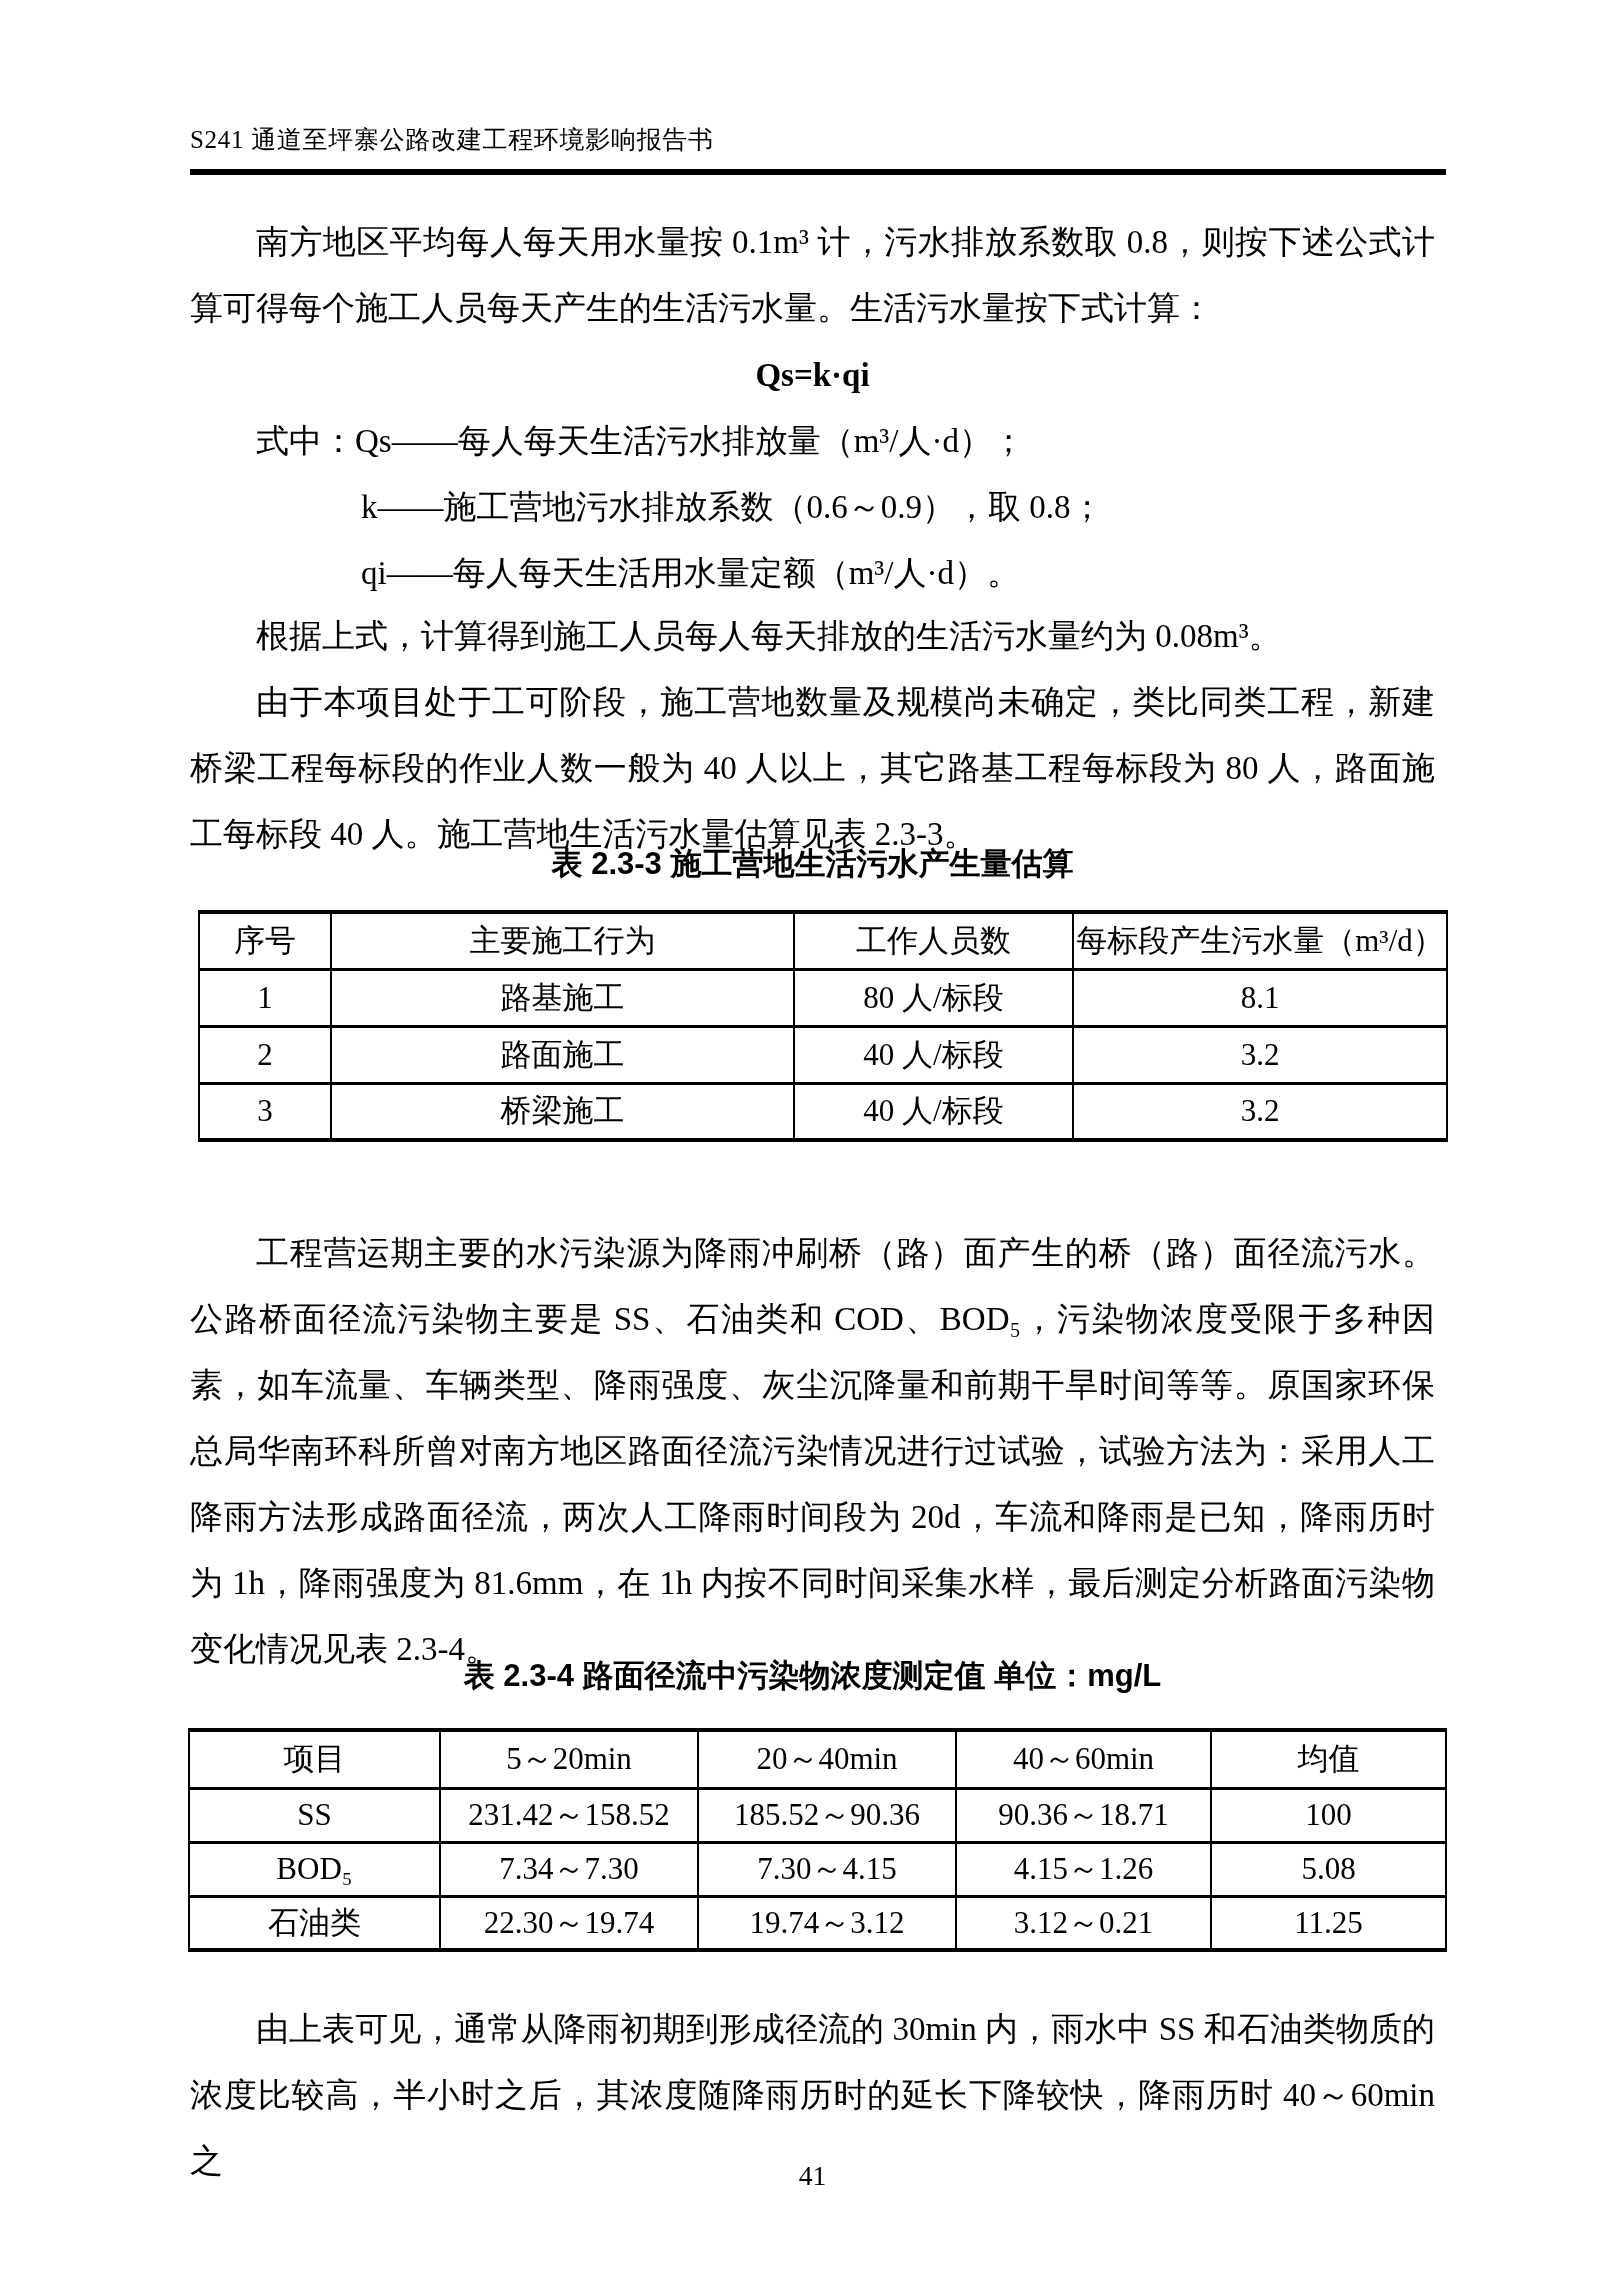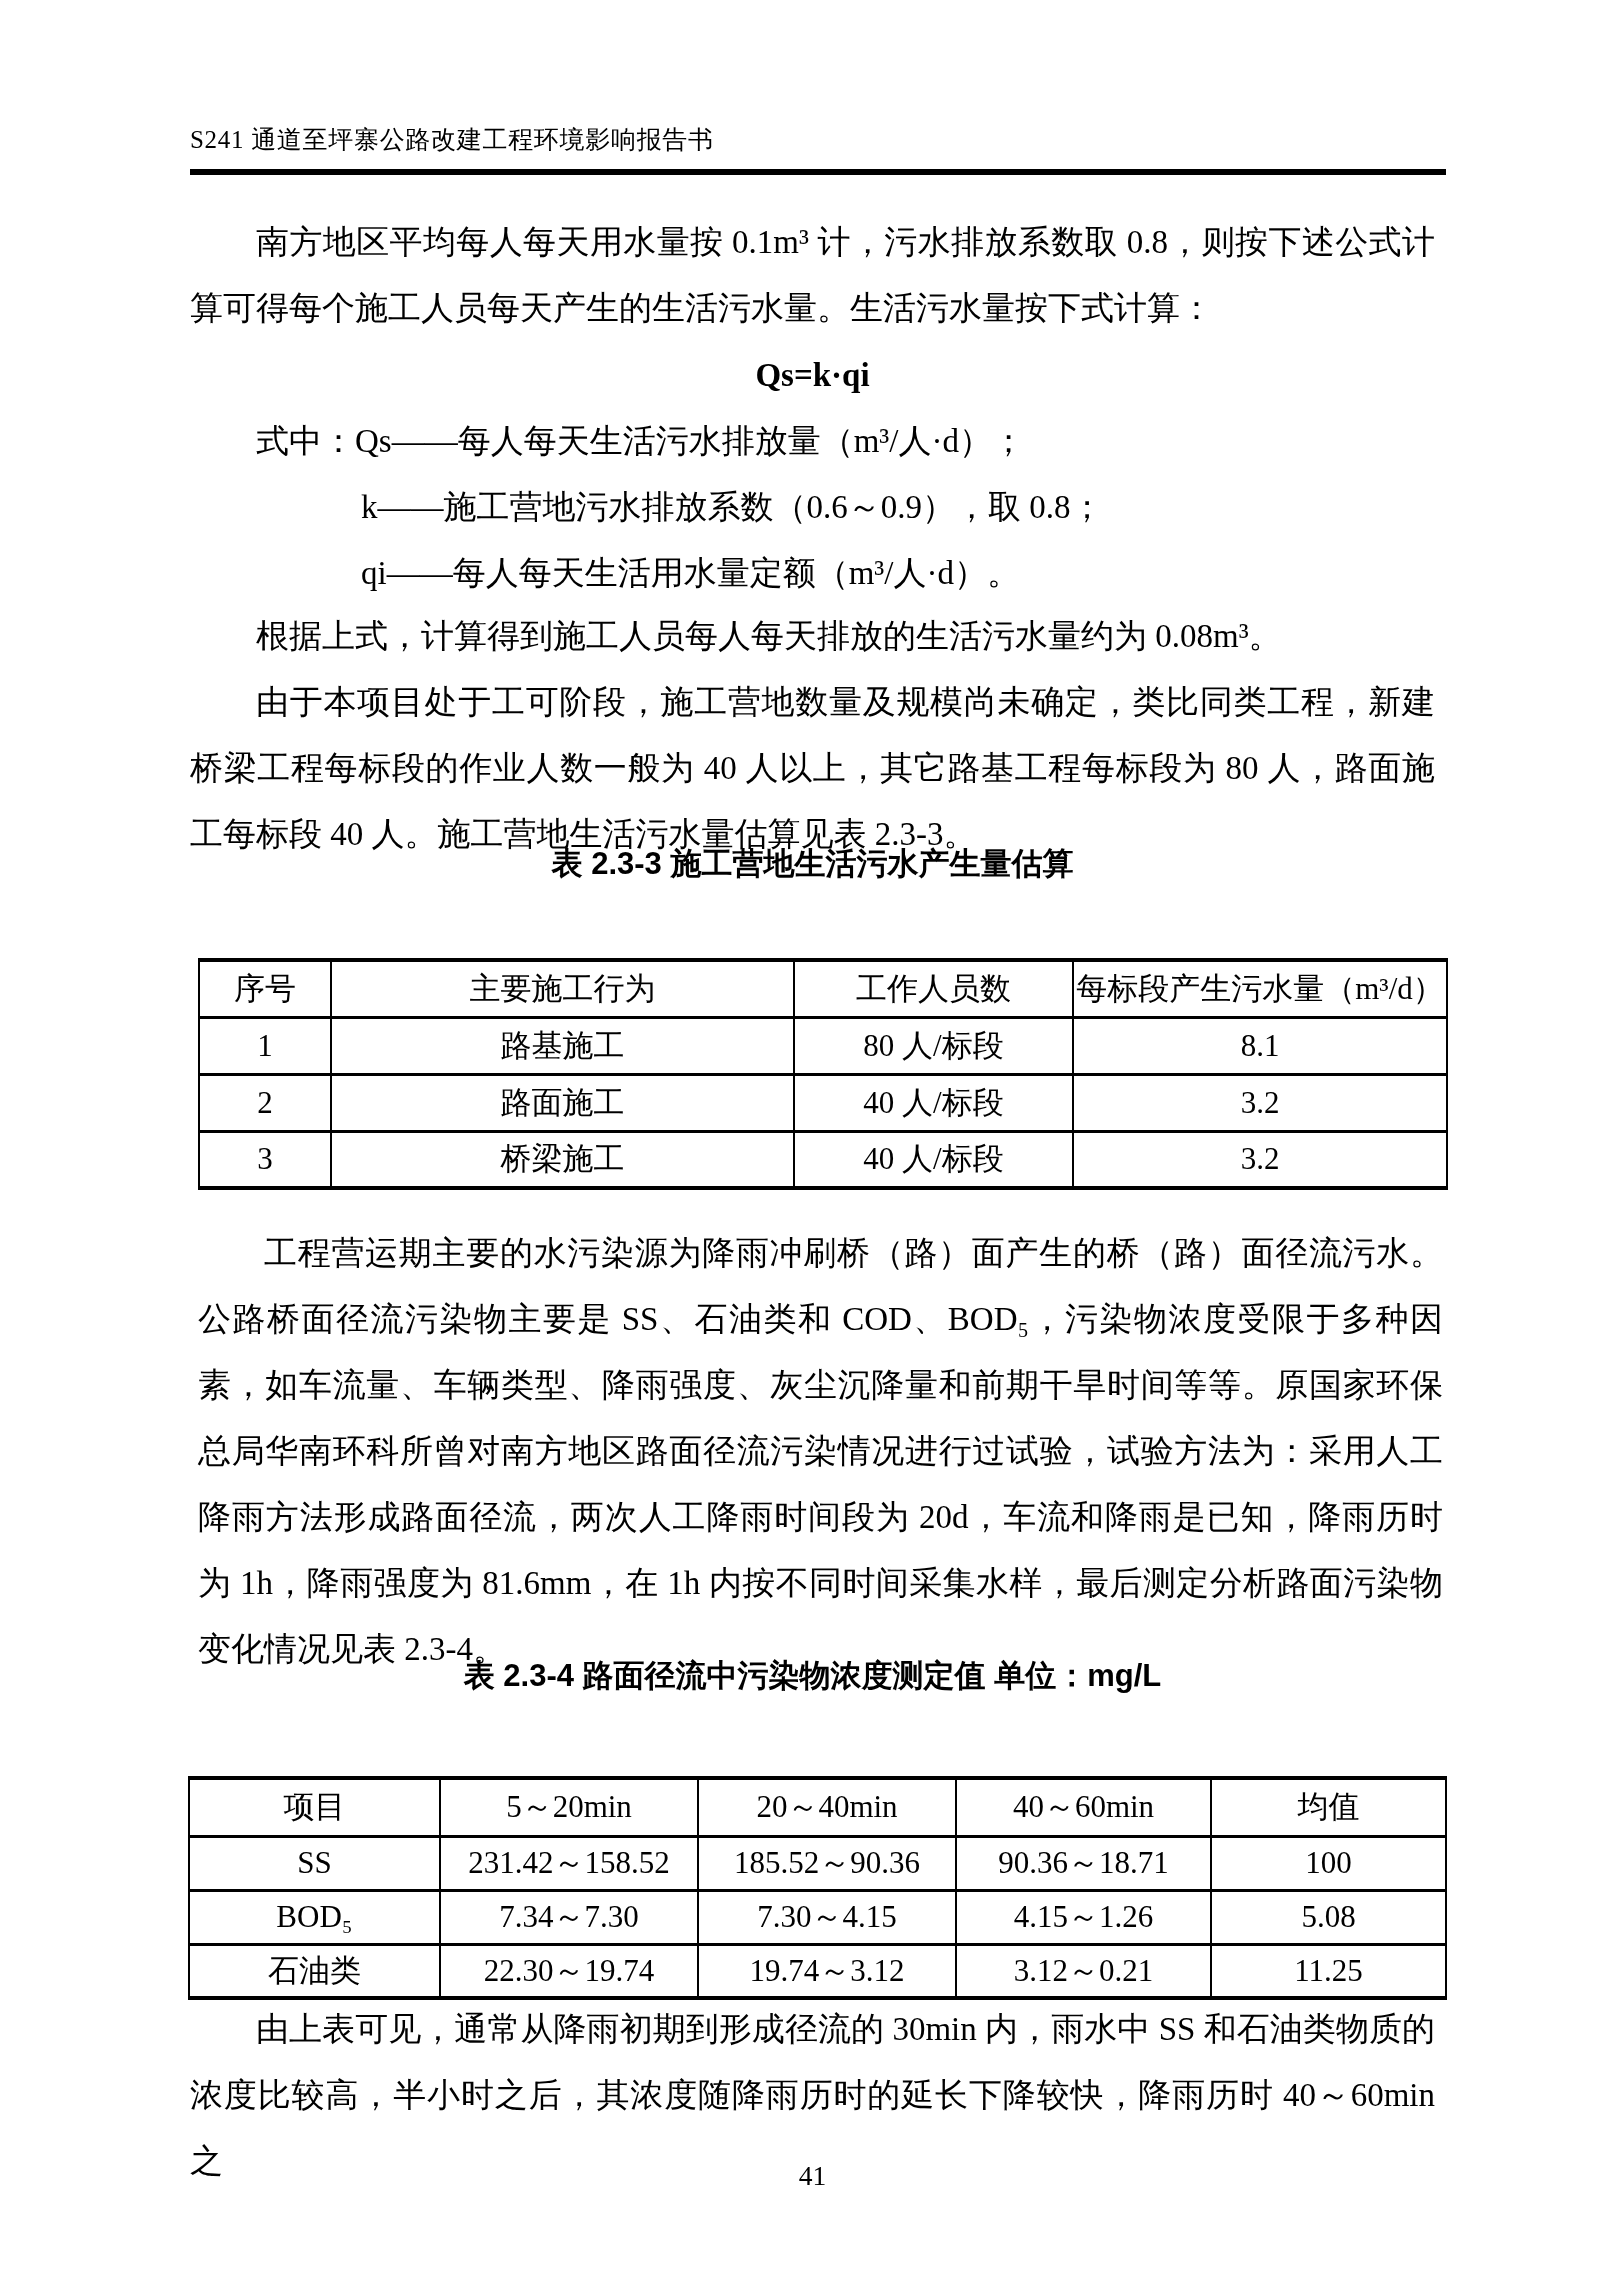--- a/index.html
+++ b/index.html
@@ -64,21 +64,20 @@
     font-weight: bold;
     font-size: 31px;
     line-height: 37px;
   }
 
   
   table.doc-table {
     border-collapse: collapse;
     table-layout: fixed;
     font-size: 31px;
-    margin-top: 48px;
   }
   table.doc-table td {
     border-left: 2px solid #000;
     border-right: 2px solid #000;
     border-top: 3.3px solid #000;
     border-bottom: 3.3px solid #000;
     text-align: center;
     vertical-align: middle;
     padding: 0;
     overflow: hidden;
@@ -151,21 +150,21 @@
       <tr>
         <td>3</td>
         <td>桥梁施工</td>
         <td>40 人/标段</td>
         <td>3.2</td>
       </tr>
     </tbody>
   </table>
 
 
-  <div class="abs para indent" style="top:1220px;margin-left:8px;">工程营运期主要的水污染源为降雨冲刷桥（路）面产生的桥（路）面径流污水。公路桥面径流污染物主要是 SS、石油类和 COD、BOD₅，污染物浓度受限于多种因素，如车流量、车辆类型、降雨强度、灰尘沉降量和前期干旱时间等等。原国家环保总局华南环科所曾对南方地区路面径流污染情况进行过试验，试验方法为：采用人工降雨方法形成路面径流，两次人工降雨时间段为 20d，车流和降雨是已知，降雨历时为 1h，降雨强度为 81.6mm，在 1h 内按不同时间采集水样，最后测定分析路面污染物变化情况见表 2.3-4。</div>
+  <div class="abs para indent" style="top:1220px;">工程营运期主要的水污染源为降雨冲刷桥（路）面产生的桥（路）面径流污水。公路桥面径流污染物主要是 SS、石油类和 COD、BOD₅，污染物浓度受限于多种因素，如车流量、车辆类型、降雨强度、灰尘沉降量和前期干旱时间等等。原国家环保总局华南环科所曾对南方地区路面径流污染情况进行过试验，试验方法为：采用人工降雨方法形成路面径流，两次人工降雨时间段为 20d，车流和降雨是已知，降雨历时为 1h，降雨强度为 81.6mm，在 1h 内按不同时间采集水样，最后测定分析路面污染物变化情况见表 2.3-4。</div>
 
   <div class="abs tcaption" style="top:1657px;">表 2.3-4 路面径流中污染物浓度测定值 单位：mg/L</div>
 
   <table class="abs doc-table t2">
     <colgroup>
       <col style="width:251px">
         <col style="width:258px">
         <col style="width:258px">
         <col style="width:255px">
         <col style="width:235px">

